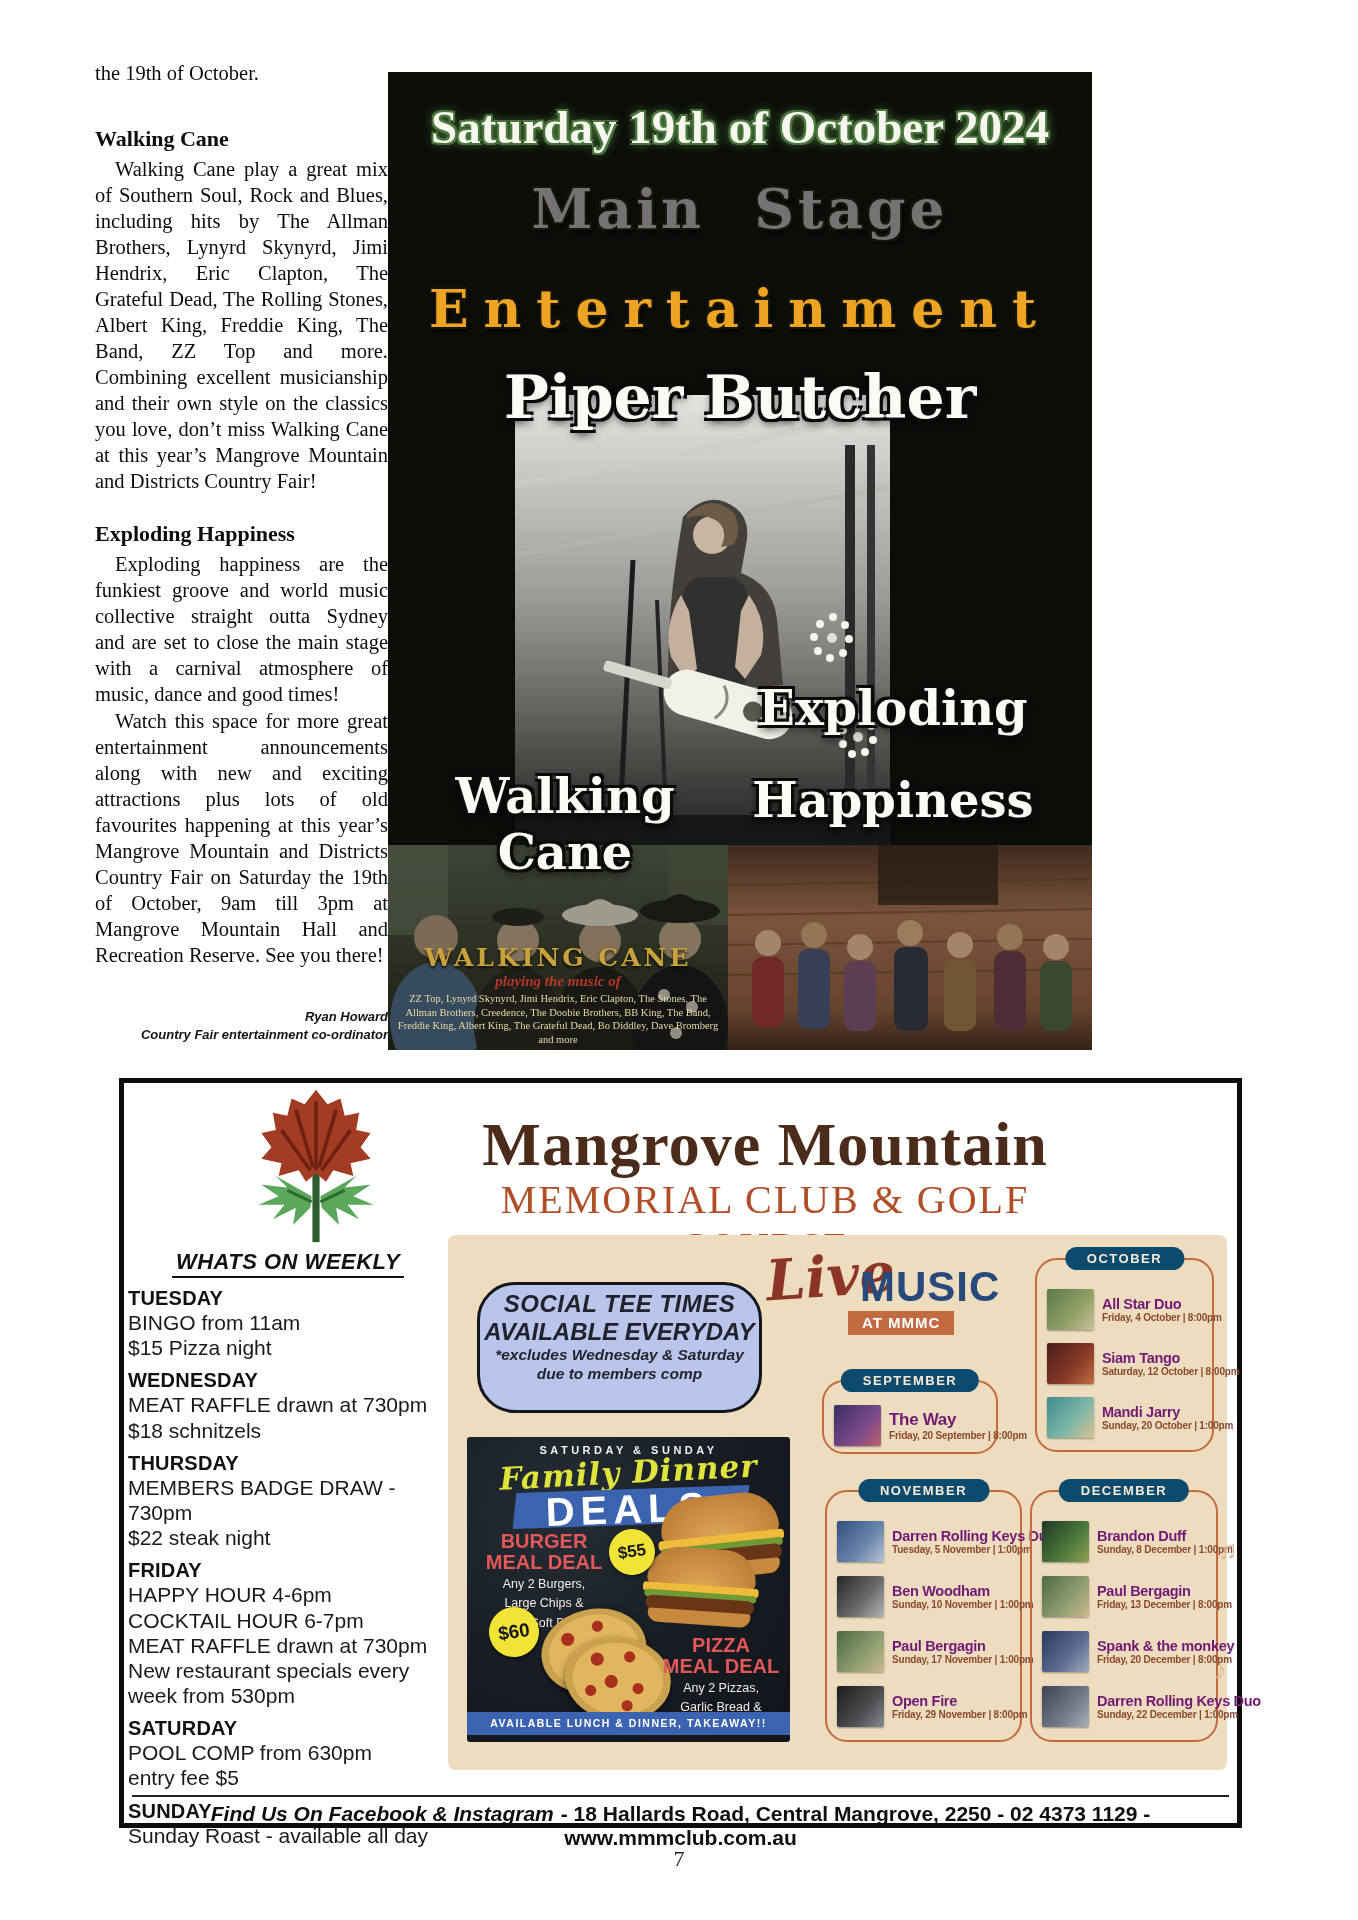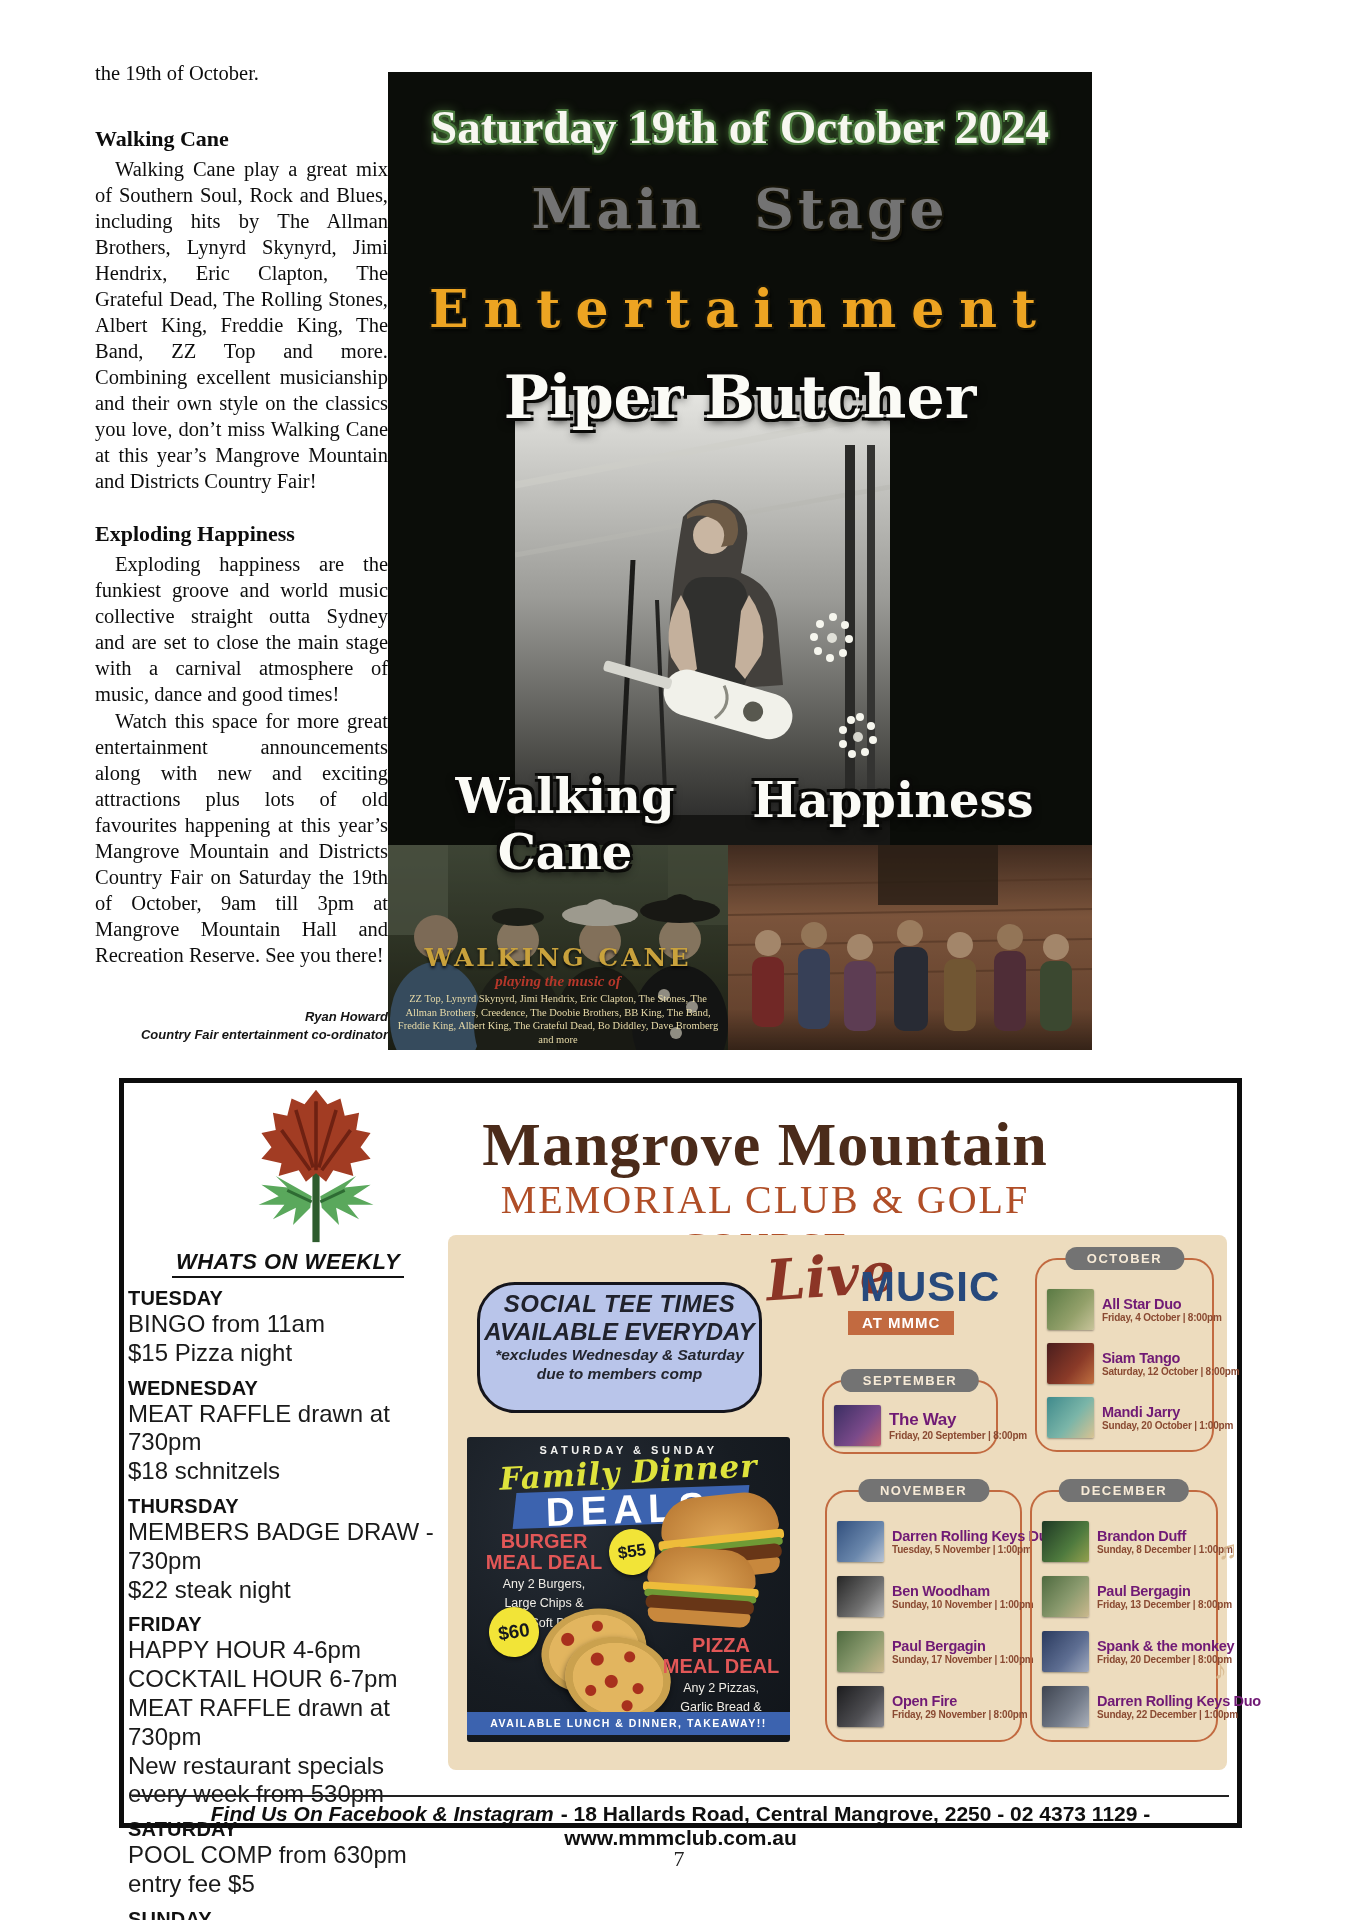--- a/index.html
+++ b/index.html
@@ -50,38 +50,38 @@
     font-family:"Liberation Serif",serif;font-weight:bold;font-size:62px;color:#4b2b1a;letter-spacing:1px}
   .club-sub{position:absolute;left:306px;top:93px;width:670px;text-align:center;
     font-family:"Liberation Serif",serif;font-size:40px;color:#b04e27;letter-spacing:2px}
   .logo{position:absolute;left:112px;top:4px;width:160px;height:158px}
 
   .weekly{position:absolute;left:4px;top:166px;width:320px}
   .wk-head{text-align:center;margin-bottom:6px}
   .wk-head span{display:inline-block;font-weight:bold;font-style:italic;font-size:22px;letter-spacing:.5px;
     border-bottom:2.5px solid #111;padding:0 4px 1px}
   .day-h{font-weight:bold;font-size:20px;margin-top:9px;letter-spacing:.2px}
-  .day-l{font-size:24px;line-height:1.2;color:#1a1a1a}
+  .day-l{font-size:21px;line-height:1.2;color:#1a1a1a}
 
   .beige{position:absolute;left:324px;top:152px;width:779px;height:535px;background:#eddcbe;border-radius:8px}
 
   .bubble{position:absolute;left:29px;top:47px;width:285px;height:131px;background:#b9c5ea;
     border:3.5px solid #15151c;border-radius:38px;text-align:center;padding-top:5px}
   .bub1{font-size:24px;font-weight:bold;font-style:italic;letter-spacing:.5px;color:#20222c}
   .bub2{font-size:24px;font-weight:bold;font-style:italic;color:#20222c}
   .bubn{font-size:15.5px;font-weight:bold;font-style:italic;color:#23252e;line-height:1.2}
 
   .lm-script{position:absolute;left:318px;top:8px;font-family:"DejaVu Serif",serif;font-style:italic;font-weight:bold;
     font-size:56px;color:#8c3526;transform:rotate(-4deg)}
   .lm-bold{position:absolute;left:412px;top:28px;font-size:42px;font-weight:bold;color:#27497c;letter-spacing:1px}
   .lm-tag{position:absolute;left:400px;top:76px;background:#c26a40;color:#fff;font-weight:bold;font-size:15px;
     letter-spacing:1px;padding:3px 14px 4px}
 
   .mbox{position:absolute;border:2px solid #c26a40;border-radius:22px}
-  .mpill{position:absolute;top:-13px;left:50%;transform:translateX(-50%);background:#737373;color:#f7ead6;
+  .mpill{position:absolute;top:-13px;left:50%;transform:translateX(-50%);background:#0c4a6e;color:#f7ead6;
     font-weight:bold;font-size:13px;letter-spacing:1.5px;padding:4px 22px;border-radius:14px;white-space:nowrap}
   .mevents{position:absolute;inset:0;padding:22px 8px 6px 10px;display:flex;flex-direction:column;justify-content:space-around}
   .ev{display:flex;align-items:center;gap:8px}
   .thumb{width:47px;height:41px;border-radius:2px;flex:0 0 auto;box-shadow:0 1px 2px rgba(0,0,0,.35)}
   .ename{font-weight:bold;font-size:14.5px;letter-spacing:-.3px;color:#701a75;white-space:nowrap}
   .ewhen{font-size:10px;font-weight:bold;letter-spacing:-.2px;color:#8a4a32;white-space:nowrap}
   .mnote{position:absolute;font-size:26px;color:#d9bb92}
 
   
   .deals{position:absolute;left:19px;top:202px;width:323px;height:305px;background:
@@ -204,20 +204,21 @@
           <rect x="148" y="284" width="132" height="46" rx="23" fill="#f1f1ea"></rect>
           <rect x="84" y="298" width="70" height="11" rx="4" fill="#d6d6cf"></rect>
           <circle cx="240" cy="307" r="10" fill="#58584f"></circle>
           <path d="M205 290 q14 16 0 34" stroke="#8a8a80" stroke-width="3" fill="none"></path>
         </g>
         <rect y="420" width="375" height="30" fill="#161614"></rect>
       </svg>
     </div>
 
     <div class="p-actl slab whiteslab">Walking Cane</div>
+    <div class="p-expl slab whiteslab">Exploding</div>
     <div class="p-happ slab whiteslab">Happiness</div>
 
     <div class="p-strip">
       <div class="band-left">
         <svg viewBox="0 0 340 205" width="340" height="205" preserveAspectRatio="none">
           <defs>
             <linearGradient id="wcl" x1="0" y1="0" x2="0" y2="1">
               <stop offset="0" stop-color="#55604d"></stop>
                 <stop offset="0.55" stop-color="#39402f"></stop>
                 <stop offset="1" stop-color="#20241a"></stop>

